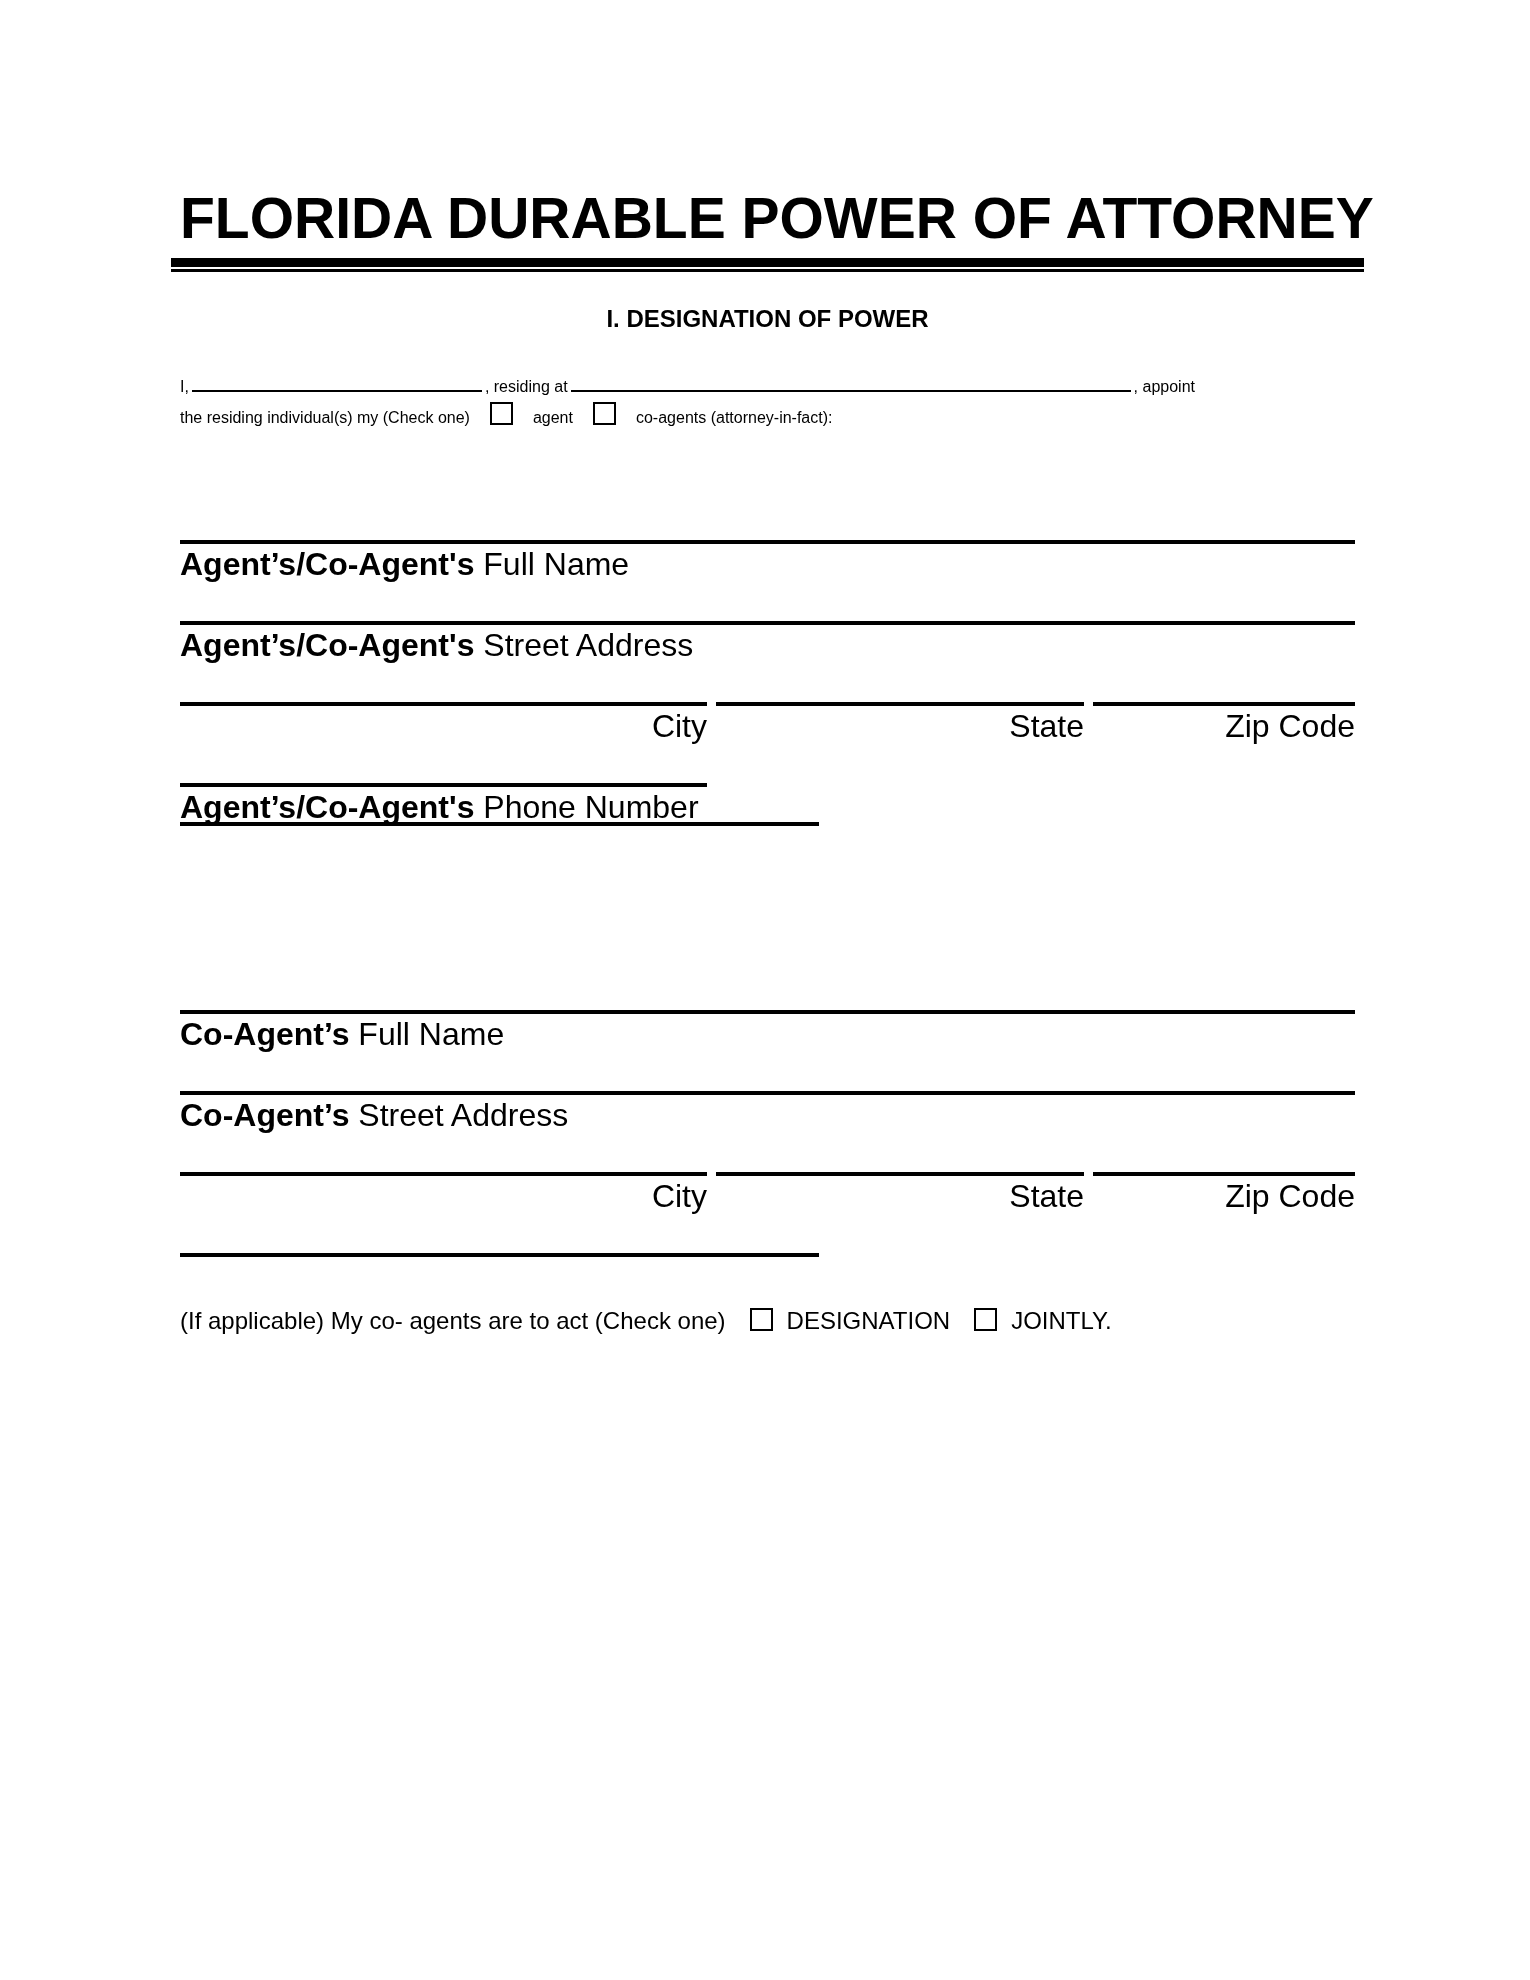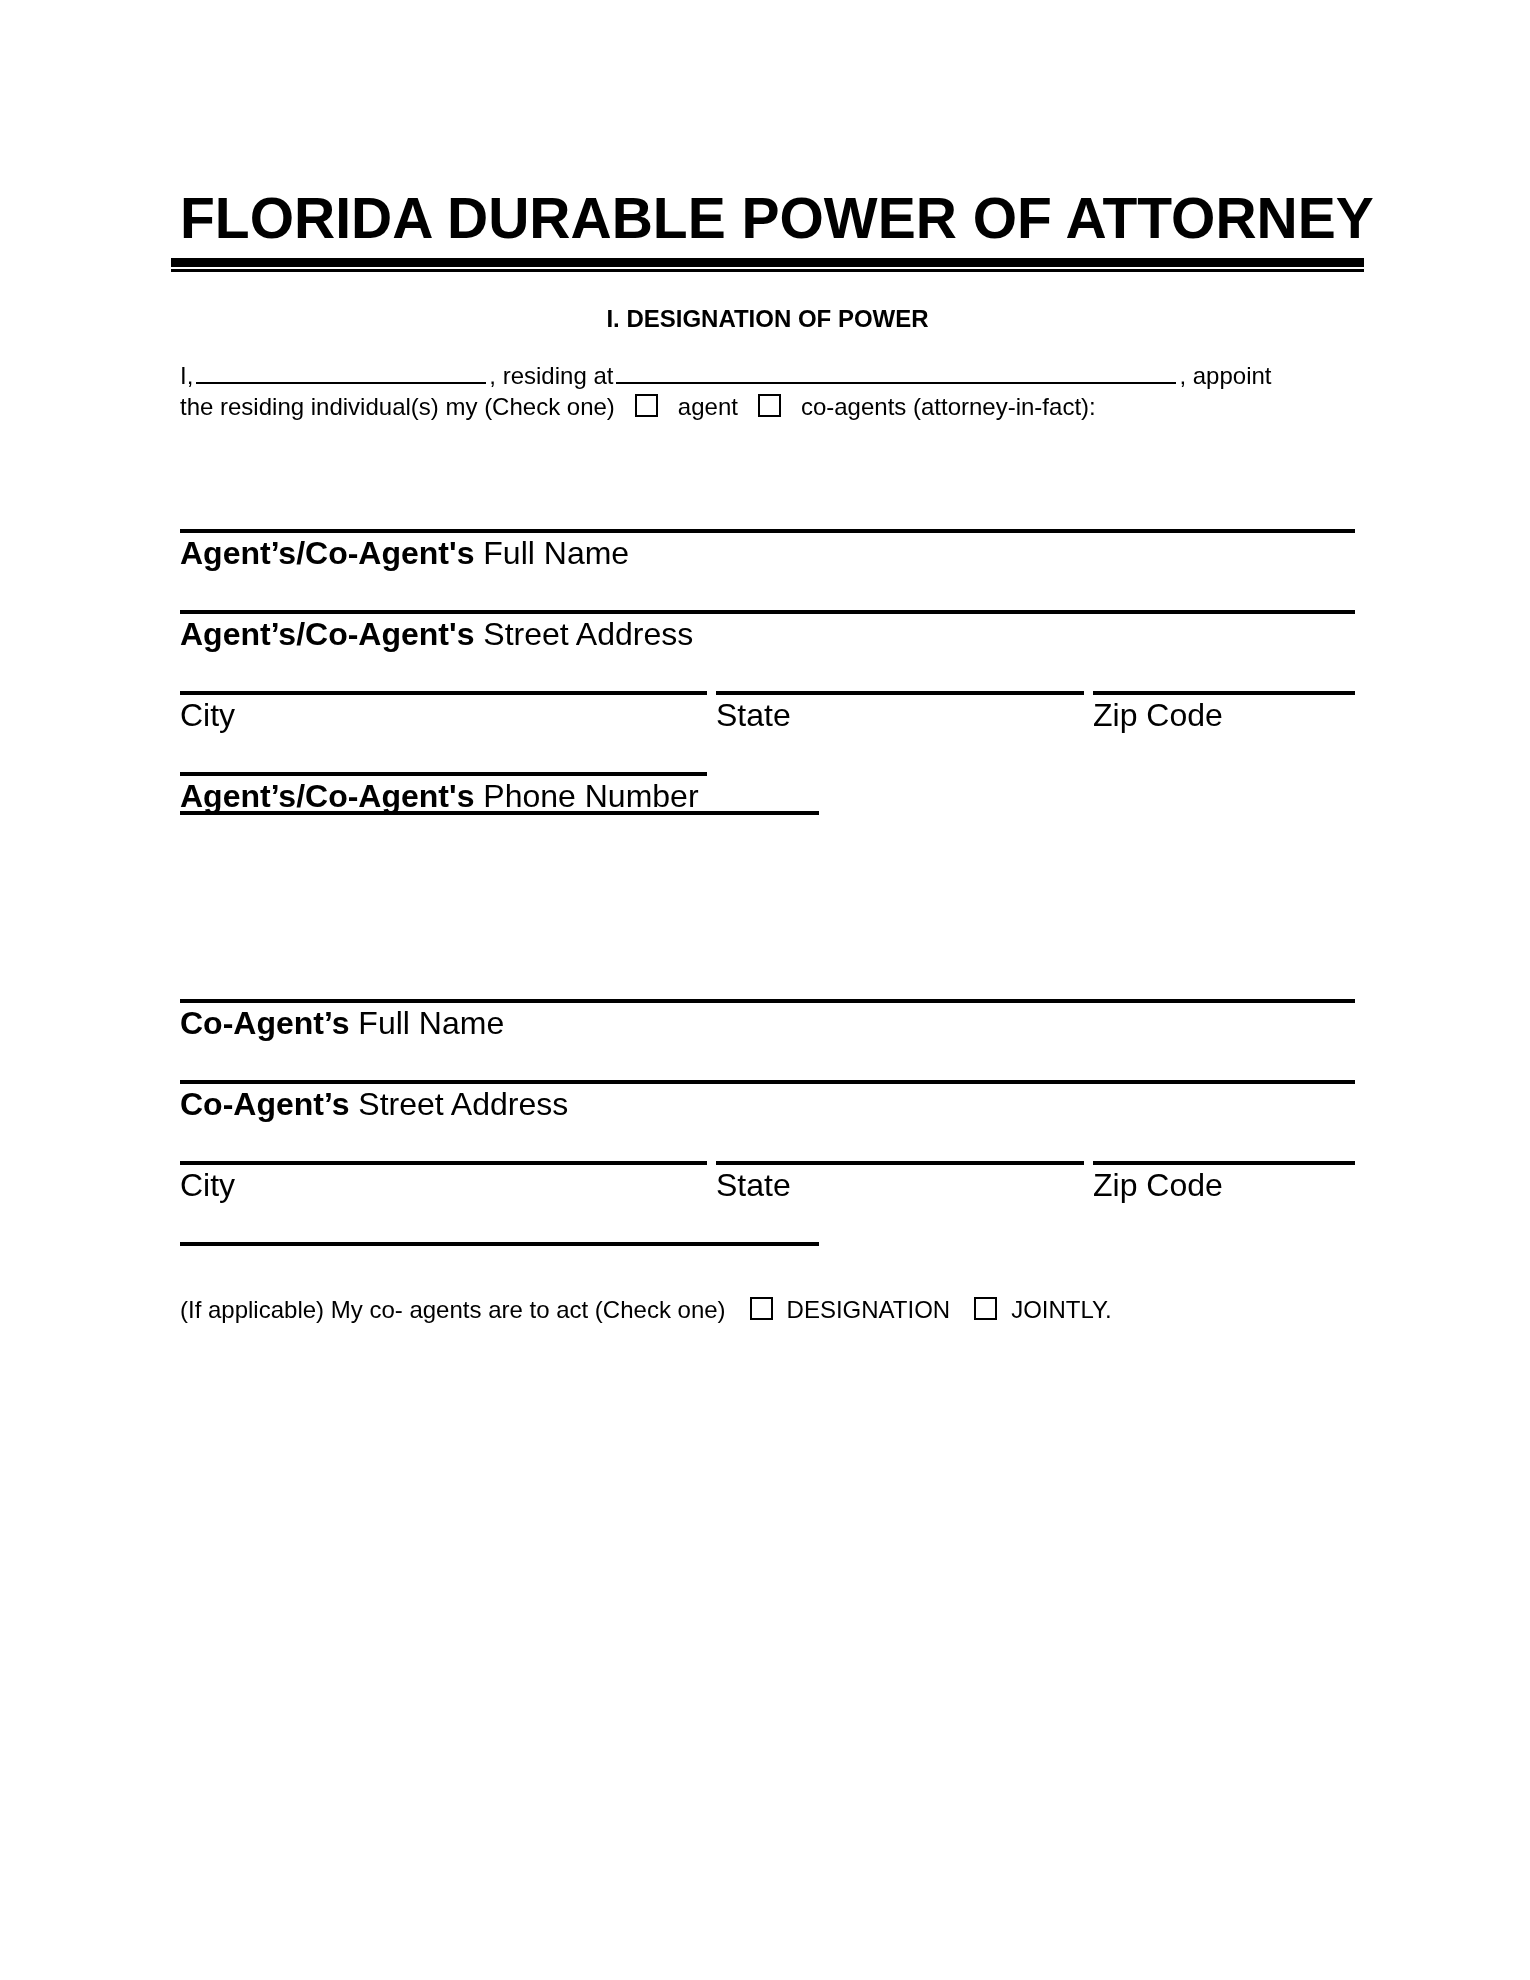--- a/index.html
+++ b/index.html
@@ -42,22 +42,22 @@
     border-bottom: 3px solid #000;
   }
   .section-heading {
     margin: 35px 0 0 0;
     font-size: 24px;
     line-height: 24px;
     font-weight: bold;
     text-align: center;
   }
   .intro {
-    margin-top: 27px;
-    font-size: 24px;
+    margin-top: 35px;
+    font-size: 16px;
     line-height: 31px;
   }
   .intro-line1 { white-space: nowrap; }
   .blank {
     display: inline-block;
     border-bottom: 2px solid #000;
     height: 24px;
     vertical-align: baseline;
   }
   .blank-name { width: 290px; margin: 0 3px; }
@@ -83,20 +83,21 @@
     font-size: 32px;
     line-height: 29px;
   }
   .field-label b { font-weight: bold; }
   .cols-row {
     display: flex;
     margin-bottom: 42px;
   }
   .col {
     border-top: 4px solid #000;
+    text-align: right;
   }
   .col-city  { width: 527px; margin-right: 9px; }
   .col-state { width: 368px; margin-right: 9px; }
   .col-zip   { width: 262px; }
   .phone-row { display: flex; flex-direction: column; }
   .phone-left  { width: 527px; margin-right: 9px; border-top: 4px solid #000; }
   .phone-right { width: 639px; border-top: 4px solid #000; }
   .action-clause {
     margin-top: 49px;
     font-size: 24px;

